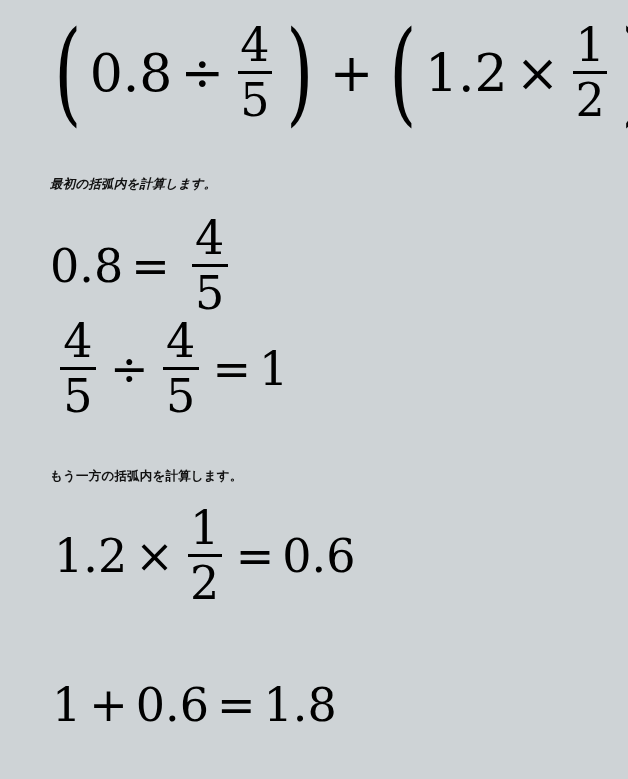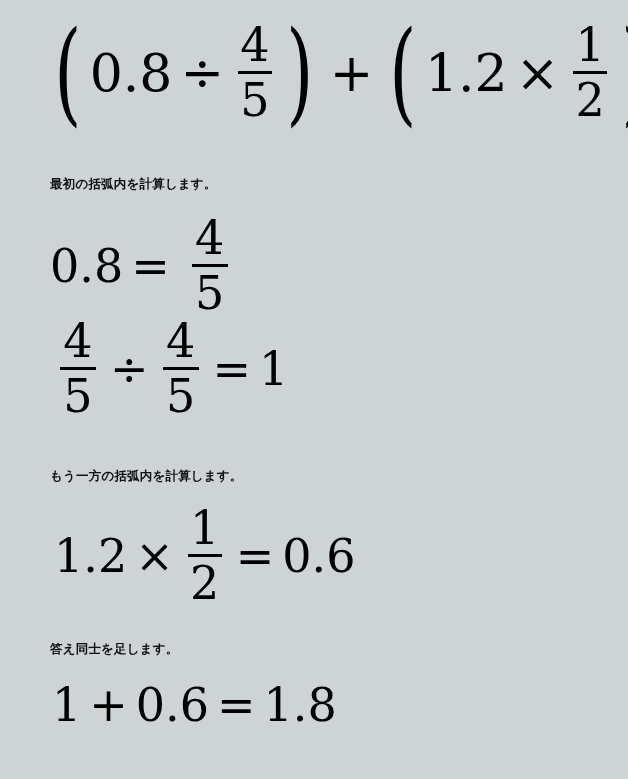--- a/index.html
+++ b/index.html
@@ -88,20 +88,21 @@
     font-size: 112px;
     line-height: 0.72;
   }
   #row-problem .frac { font-size: 46px; }
   #row-problem .frac .bar { min-width: 34px; }
 
   #note-1 {
     position: absolute;
     left: 50px;
     top: 176px;
+    font-style: italic;
   }
 
   #row-eq1 {
     position: absolute;
     left: 50px;
     top: 215px;
     font-size: 46px;
   }
   #row-eq1 .frac { font-size: 46px; margin-left: 14px; }
   #row-eq1 .frac .bar { min-width: 36px; }
@@ -206,21 +207,20 @@
     <span class="op">×</span>
     <span class="frac">
       <span class="num">1</span>
       <span class="bar"></span>
       <span class="den">2</span>
     </span>
     <span class="op">=</span>
     <span>0.6</span>
   </div>
 
-  <div class="note" id="note-3">答え同士を足します。</div>
 
   <div class="mathline" id="row-eq4">
     <span>1</span>
     <span class="op">+</span>
     <span>0.6</span>
     <span class="op">=</span>
     <span>1.8</span>
   </div>
 
 </div>

